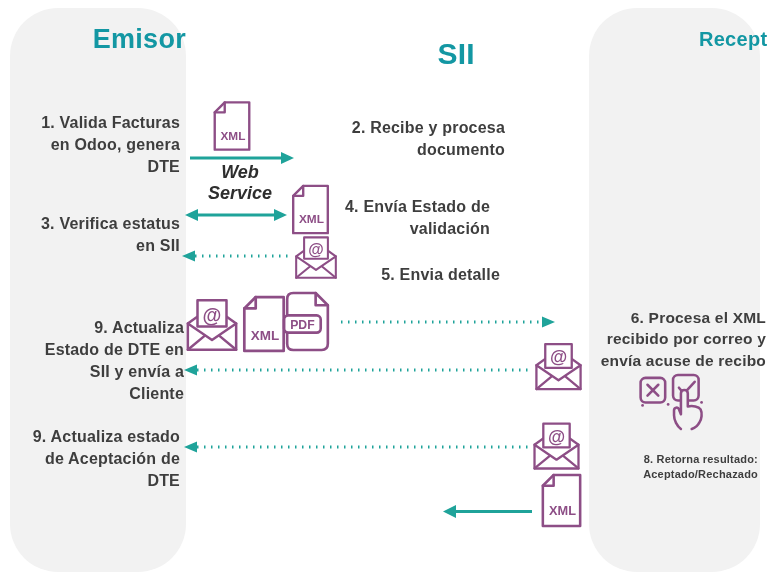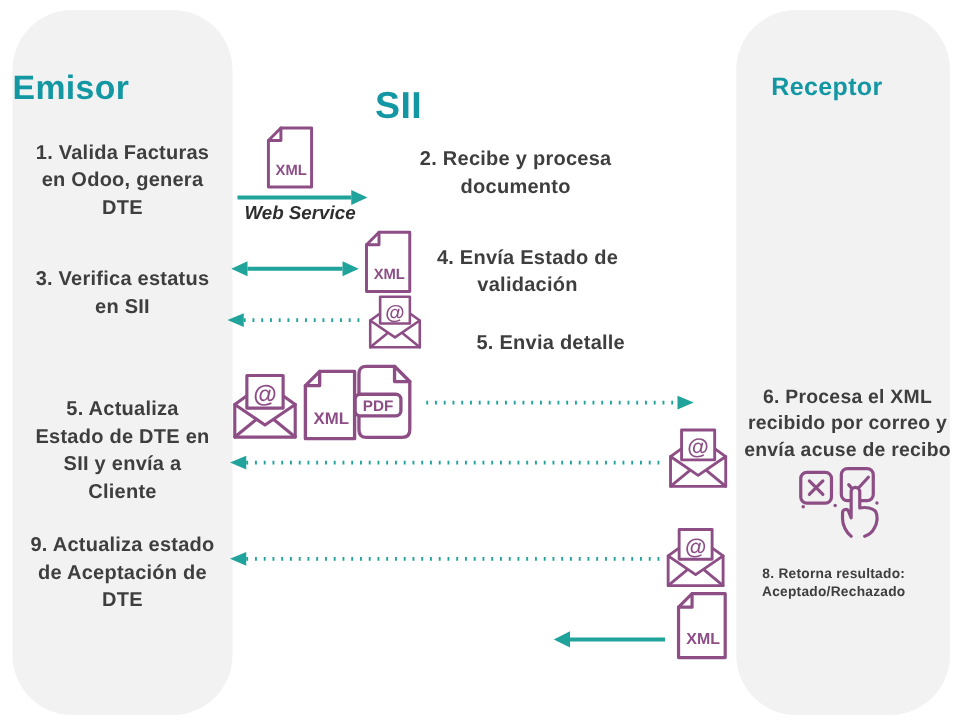--- a/index.html
+++ b/index.html
@@ -12,30 +12,30 @@
     font-family:"Liberation Sans", sans-serif; background:#fff;
   }
   .panel{
     position:absolute; top:8px; height:564px;
     background:var(--panel-bg); border-radius:48px;
   }
   #emisor-panel{left:10px; width:176px;}
   #receptor-panel{left:589px; width:171px;}
   .title{
     position:absolute; font-weight:bold; font-size:27px;
-    color:var(--teal); text-align:left; letter-spacing:.3px;margin-top:31px;
+    color:var(--teal); text-align:right; letter-spacing:.3px;
   }
   .step{
     position:absolute; font-weight:bold; color:var(--text);
-    text-align:center; white-space:pre-line; font-size:16px;
+    text-align:right; white-space:pre-line; font-size:16px;
     line-height:1.38; letter-spacing:.2px;
   }
   .ws-label{
     position:absolute; font-style:italic; font-weight:bold;
-    font-size:15px; color:#2e2e2e; text-align:center;
+    font-size:18px; color:#2e2e2e; text-align:center;
   }
   svg.abs{position:absolute; display:block; overflow:visible;}
   .purple{color:var(--purple);}
   .teal-a{color:var(--arrow-teal);}
   .sline{stroke:currentColor; stroke-width:3.2; fill:none;}
   .dline{stroke:currentColor; stroke-width:3; fill:none; stroke-dasharray:1.5 5.5;}
   .head{fill:currentColor; stroke:none;}
   .ics{fill:none; stroke:currentColor; stroke-width:2.6; stroke-linejoin:round; stroke-linecap:round;}
   .icf{fill:#fff; stroke:currentColor; stroke-width:2.6; stroke-linejoin:round;}
   .ictext{fill:currentColor; font-family:"Liberation Sans",sans-serif; font-weight:bold;}
@@ -50,31 +50,31 @@
 
   <div class="title" style="left:10px; top:24px; width:176px;">Emisor</div>
   <div class="title" style="left:300px; top:37px; width:175px; font-size:30px;">SII</div>
   <div class="title" style="left:617px; top:28px; width:171px; font-size:20px;">Receptor</div>
 
   <div class="step" style="left:16px; top:112px; width:164px;">1. Valida Facturas
 en Odoo, genera
 DTE</div>
   <div class="step" style="left:16px; top:213px; width:164px;">3. Verifica estatus
 en SII</div>
-  <div class="step" style="left:12px; top:317px; width:172px;">5. Actualiza
+  <div class="step" style="left:12px; top:317px; width:172px;">9. Actualiza
 Estado de DTE en
 SII y envía a
 Cliente</div>
   <div class="step" style="left:16px; top:426px; width:164px;">9. Actualiza estado
 de Aceptación de
 DTE</div>
 
   <div class="step" style="left:320px; top:117px; width:185px;">2. Recibe y procesa
 documento</div>
-  <div class="step" style="left:342px; top:196px; width:160px;">4. Envía Estado de
+  <div class="step" style="left:330px; top:196px; width:160px;">4. Envía Estado de
 validación</div>
   <div class="step" style="left:350px; top:264px; width:150px; text-align:right; white-space:nowrap;">5. Envia detalle</div>
 
   <div class="step" style="left:590px; top:307px; width:176px; font-size:15.5px;">6. Procesa el XML
 recibido por correo y
 envía acuse de recibo</div>
   <div class="step" style="left:576px; top:452px; width:182px; font-size:11px;">8. Retorna resultado:
 Aceptado/Rechazado</div>
 
   <div class="ws-label" style="left:190px; top:162px; width:100px;">Web Service</div>

